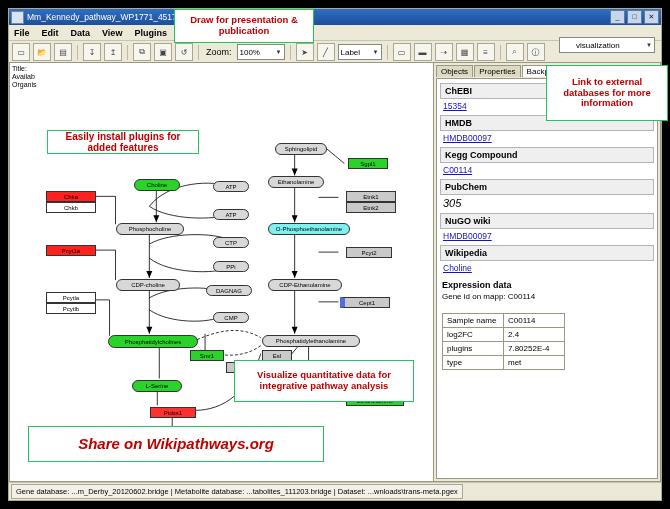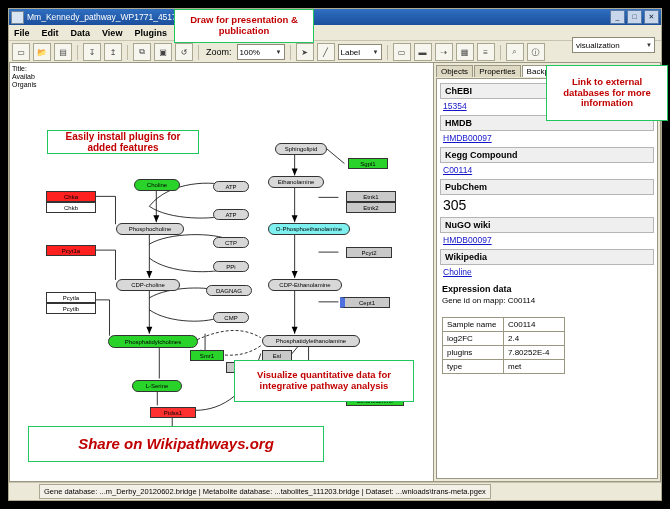--- a/index.html
+++ b/index.html
@@ -36,50 +36,50 @@
            display:flex;align-items:center;padding:0 3px;gap:3px;}
   .tbtn{width:16px;height:16px;border:1px solid #a9a78f;background:#f6f5ee;
         display:flex;align-items:center;justify-content:center;font-size:8px;color:#444;}
   .tsep{width:1px;height:15px;background:#bdb9a4;margin:0 2px;}
   .zoomlabel{font-size:9px;margin:0 2px;}
   .zoomsel{width:44px;height:14px;border:1px solid #8c8a74;background:#fff;font-size:8px;
            display:flex;align-items:center;padding-left:2px;}
   .labelsel{width:40px;height:14px;border:1px solid #8c8a74;background:#fff;font-size:8px;
             display:flex;align-items:center;padding-left:2px;}
   .vissel{position:absolute;right:6px;top:28px;width:78px;height:14px;border:1px solid #8c8a74;
-          background:#fff;font-size:8px;display:flex;align-items:center;padding-left:3px;}
+          background:#fff;font-size:8px;display:flex;align-items:center;padding-left:16px;}
   .caret{margin-left:auto;margin-right:2px;font-size:6px;color:#333;}
   
   .content{position:absolute;left:0;top:53px;right:0;bottom:18px;display:flex;}
   .leftpane{position:relative;width:425px;background:#fff;border:1px solid #9a9782;
             box-sizing:border-box;overflow:hidden;}
   .infoblock{position:absolute;left:2px;top:2px;font-size:7px;line-height:8px;color:#000;}
   .canvas{position:absolute;left:0;top:0;right:0;bottom:0;}
   .rightpane{flex:1;position:relative;background:#ece9d8;border:1px solid #9a9782;
              border-left:none;box-sizing:border-box;overflow:hidden;}
   
   .tabs{display:flex;height:14px;align-items:flex-end;padding-left:2px;gap:1px;}
   .tab{font-size:8px;padding:1px 4px;border:1px solid #9a9782;border-bottom:none;
        background:#ded9c3;margin-top:44px;}
   .tab.active{background:#fff;}
   .rbody{position:absolute;left:2px;top:15px;right:2px;bottom:2px;background:#fff;
          border:1px solid #9a9782;overflow:hidden;}
   .secbox{margin:4px 3px 0 3px;border:1px solid #b5b5b5;background:#efefef;
           font-weight:bold;font-size:9px;padding:2px 4px;}
   .seclink{margin:2px 6px 0 6px;font-size:8.5px;color:#1414c8;text-decoration:underline;}
-  .sectext{margin:2px 6px 0 6px;font-size:14px;}
+  .sectext{margin:2px 6px 0 6px;font-size:11px;font-style:italic;}
   .exprhdr{margin:7px 5px 2px 5px;font-weight:bold;font-size:9px;}
   .genemapp{margin:0 5px 12px 5px;font-size:8px;}
   table.expr{margin:0 5px;border-collapse:collapse;font-size:8px;}
   table.expr td{border:1px solid #9a9782;padding:1px 4px;height:11px;}
   table.expr td.k{width:52px;}
   table.expr td.v{width:52px;}
   
   .status{position:absolute;left:0;right:0;bottom:0;height:17px;background:#ece9d8;
-          border-top:1px solid #c7c3ae;display:flex;align-items:center;padding-left:28px;}
+          border-top:1px solid #c7c3ae;display:flex;align-items:center;}
   .statusbox{margin:1px 2px;border:1px solid #a9a78f;background:#f3f1e7;height:13px;
              display:flex;align-items:center;padding:0 4px;font-size:7.5px;white-space:nowrap;}
   
   .node{position:absolute;box-sizing:border-box;display:flex;align-items:center;
         justify-content:center;font-size:6px;text-align:center;line-height:1;}
   .met{background:#d8d8d8;border:1px solid #333;border-radius:7px;}
   .gene{background:#c9c9c9;border:1px solid #333;}
   .green{background:#29d329;border:1px solid #333;border-radius:7px;}
   .greenbox{background:#29d329;border:1px solid #333;}
   .red{background:#ff2020;border:1px solid #333;}

